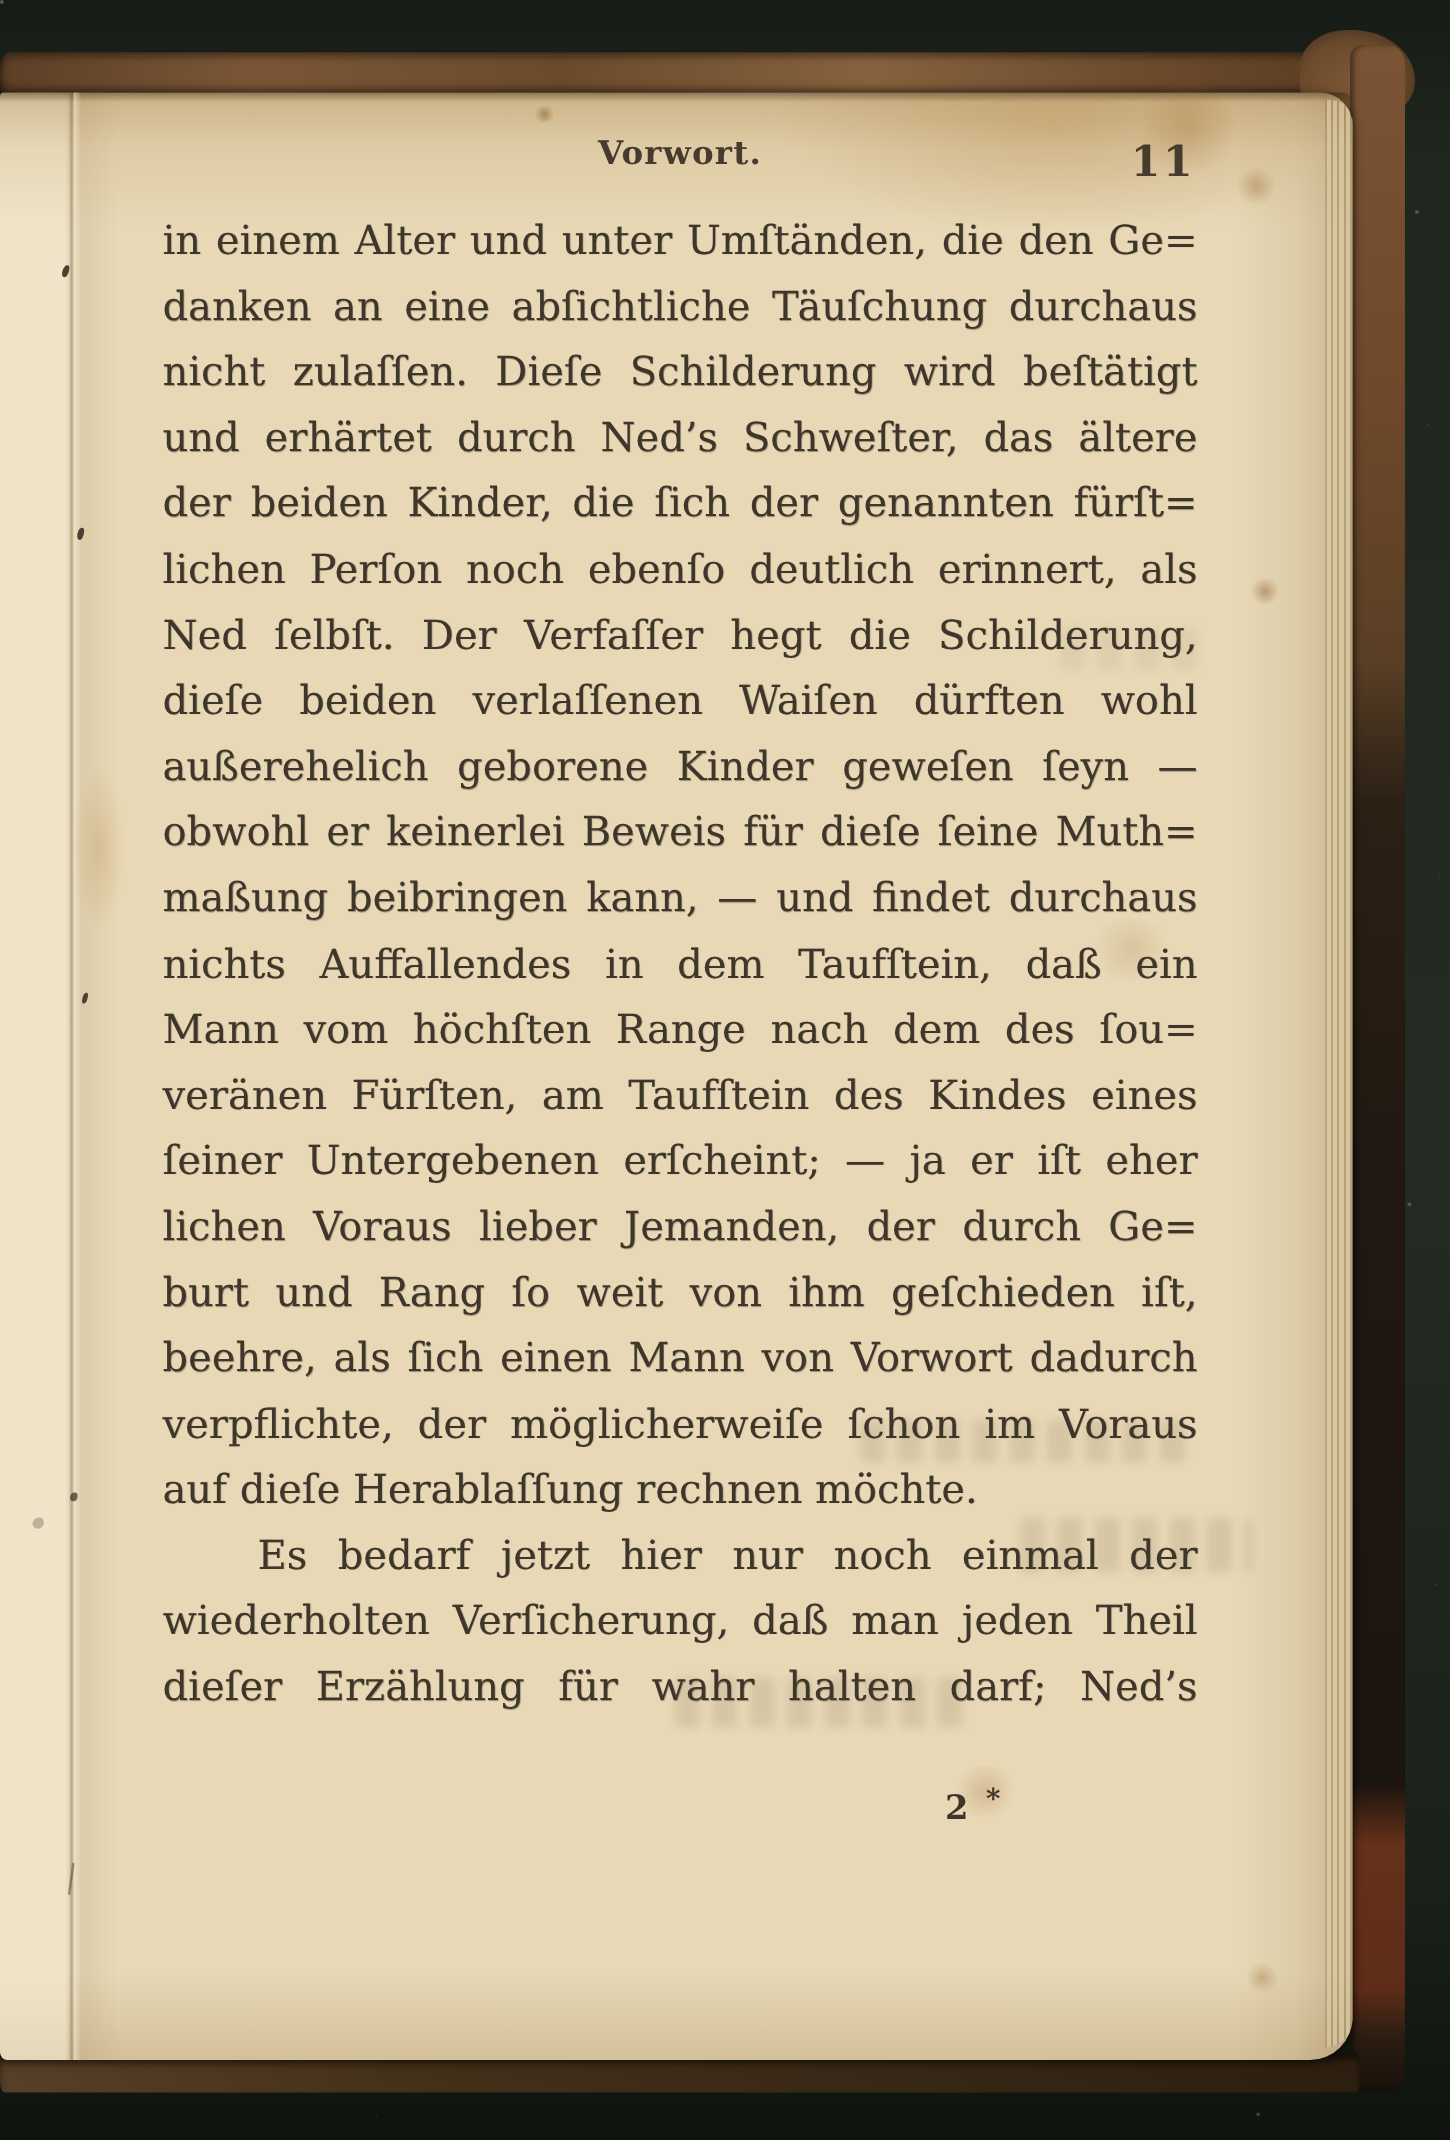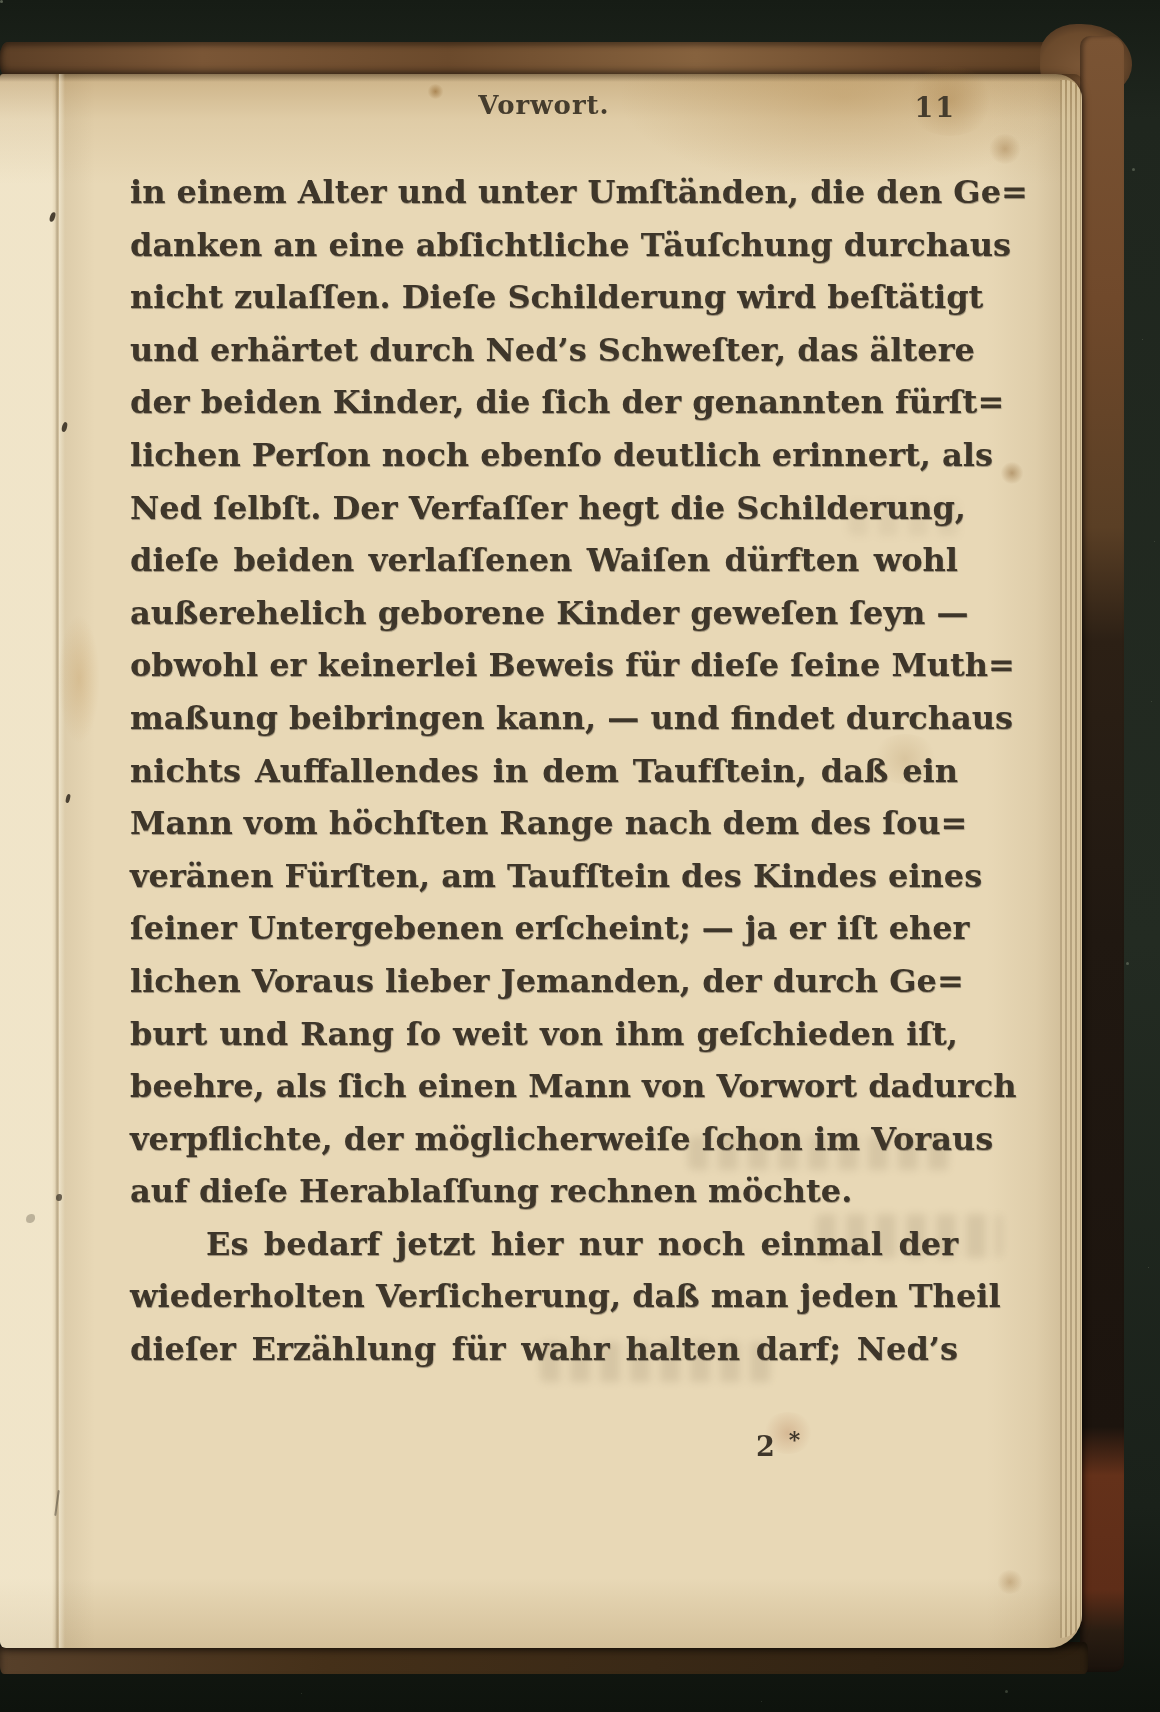--- a/index.html
+++ b/index.html
@@ -44,25 +44,25 @@
   
   .crease{position:absolute;left:55px;top:0;width:4px;height:100%;
     background:linear-gradient(90deg, rgba(0,0,0,0), rgba(92,72,40,.28) 55%, rgba(0,0,0,0));}
   .crease-hi{position:absolute;left:59px;top:0;width:6px;height:100%;
     background:linear-gradient(90deg, rgba(255,250,232,.5), rgba(0,0,0,0));}
   
   .fore-edge{position:absolute;right:0;top:6px;width:22px;height:99%;border-radius:0 24px 30px 0;
     background:repeating-linear-gradient(90deg, rgba(120,100,62,.35) 0 1.5px, rgba(222,204,164,.8) 1.5px 5px);
     opacity:.8;}
   
-  .header-row{position:absolute;left:130px;top:16px;width:828px;height:42px;color:#453c2d;}
+  .header-row{position:absolute;left:130px;top:34px;width:828px;height:42px;color:#453c2d;}
   .running-title{position:absolute;left:0;width:100%;text-align:center;font-size:26px;font-weight:bold;letter-spacing:1px;}
-  .page-number{position:absolute;right:2px;top:2px;font-size:27px;font-weight:bold;letter-spacing:2px;}
+  .page-number{position:absolute;right:2px;top:2px;font-size:34px;font-weight:bold;letter-spacing:2px;}
   .body-text{position:absolute;left:130px;top:92px;width:828px;color:#3e362a;}
-  .line{height:52.6px;line-height:52.6px;font-size:32px;font-weight:bold;
+  .line{height:52.6px;line-height:52.6px;font-size:32px;font-weight:normal;
     text-align:justify;text-align-last:justify;white-space:nowrap;
     text-shadow:.5px .5px .7px rgba(62,54,42,.45);}
   .line.align-left{text-align:right;text-align-last:left;}
   .line.indent{text-indent:76px;}
   .signature{position:absolute;left:756px;top:1352px;font-size:27px;font-weight:bold;color:#3e362a;}
   .sig-star{font-size:22px;vertical-align:9px;margin-left:14px;}
   
   .spot{position:absolute;border-radius:50%;}
   .f1{left:427px;top:10px;width:17px;height:15px;background:radial-gradient(circle,rgba(138,92,34,.55),rgba(0,0,0,0) 70%);}
   .f2{left:905px;top:-8px;width:90px;height:70px;background:radial-gradient(circle,rgba(150,104,44,.28),rgba(0,0,0,0) 70%);}

